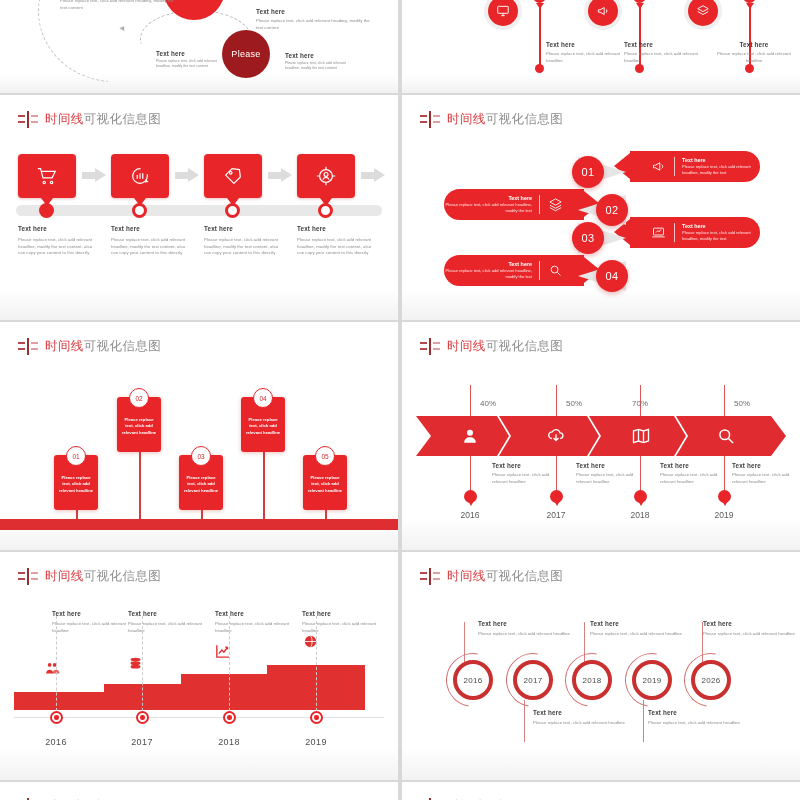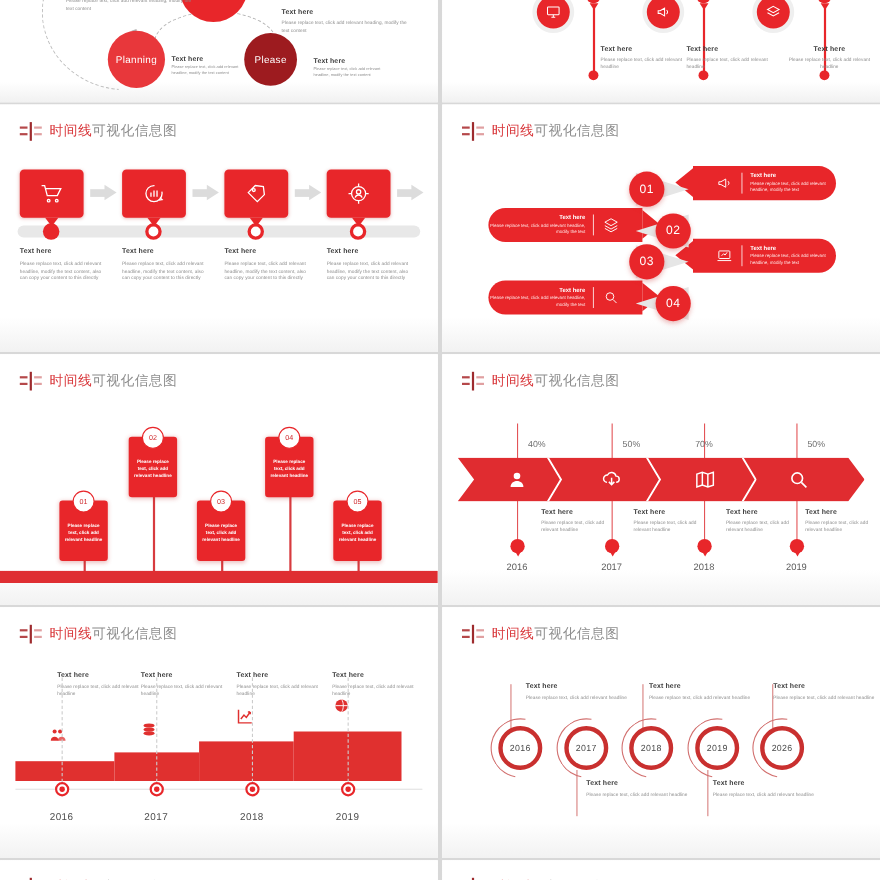--- a/index.html
+++ b/index.html
@@ -166,21 +166,20 @@
 <body>
 
 <div class="grid">
 
   <div class="slide cut-top">
     <div class="pA">
       <div class="dash d1"></div>
       <div class="dash d2"></div>
       <div class="arrowhead" style="left:120px;top:26px;transform:rotate(35deg);"></div>
       <div class="circ c-top"></div>
-      <div class="circ c-plan">Planning</div>
       <div class="circ c-brand">Please</div>
       <div class="tx" style="left:60px;top:-2px;width:115px;">
         <div class="bd">Please replace text, click add relevant heading, modify the text content</div>
       </div>
       <div class="tx" style="left:256px;top:8px;width:120px;">
         <div class="th">Text here</div>
         <div class="bd" style="margin-top:3px;">Please replace text, click add relevant heading, modify the text content</div>
       </div>
       <div class="tx" style="left:156px;top:50px;width:66px;">
         <div class="th">Text here</div>

